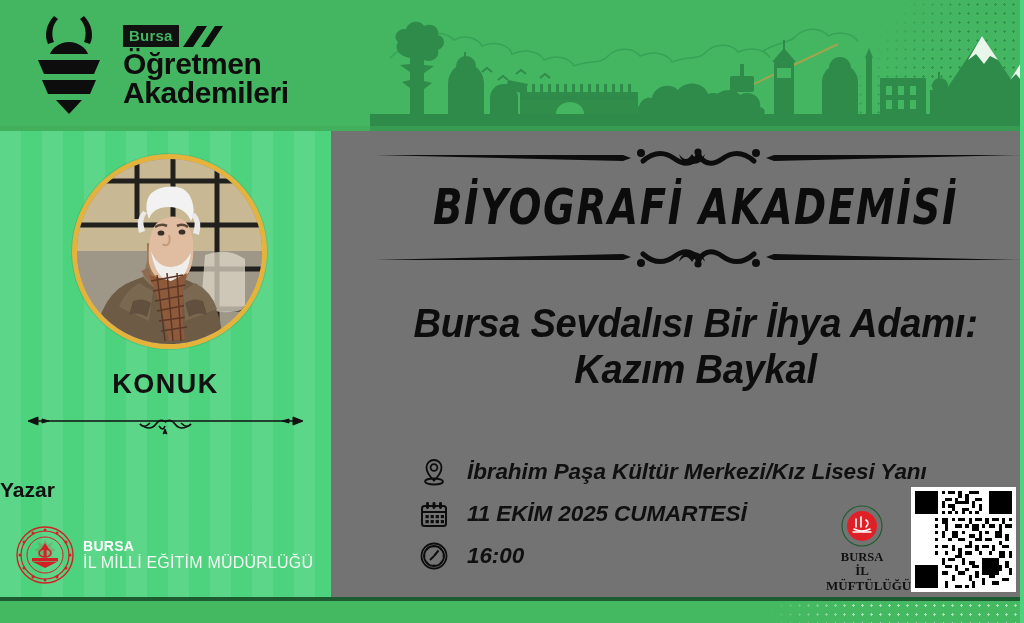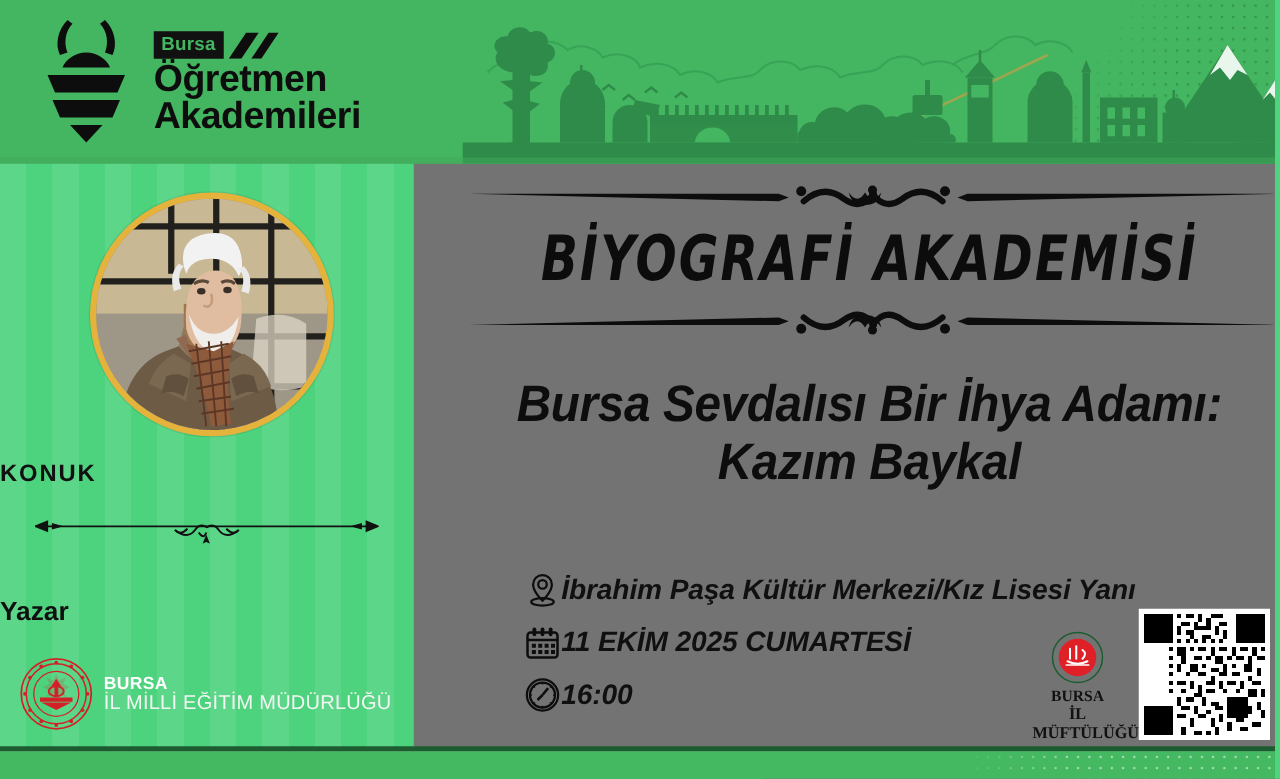--- a/index.html
+++ b/index.html
@@ -107,22 +107,22 @@
     overflow: hidden;
     position: relative;
     background: #9a8f72;
   }
   .photo-svg { position: absolute; left: 0; top: 0; width: 100%; height: 100%; }
 
   .konuk {
     position: absolute;
     left: 0; top: 238px;
     width: 331px;
-    text-align: left;
-    font-size: 19px;
+    text-align: center;
+    font-size: 27px;
     font-weight: bold;
     color: #111;
     letter-spacing: 1.5px;
   }
   .divider-guest {
     position: absolute;
     left: 28px; top: 278px;
     width: 275px; height: 26px;
   }
   .guest-name {
@@ -214,20 +214,21 @@
 
   
   .info {
     position: absolute;
     left: 70px; top: 320px;
     width: 560px;
   }
   .info-row {
     display: flex;
     align-items: center;
+    gap: 18px;
     height: 42px;
   }
   .info-icon { width: 30px; height: 30px; flex: 0 0 30px; display: block; }
   .info-text {
     font-size: 22.5px;
     font-weight: bold;
     color: #101010;
     white-space: nowrap;
     letter-spacing: -0.1px;
   }

